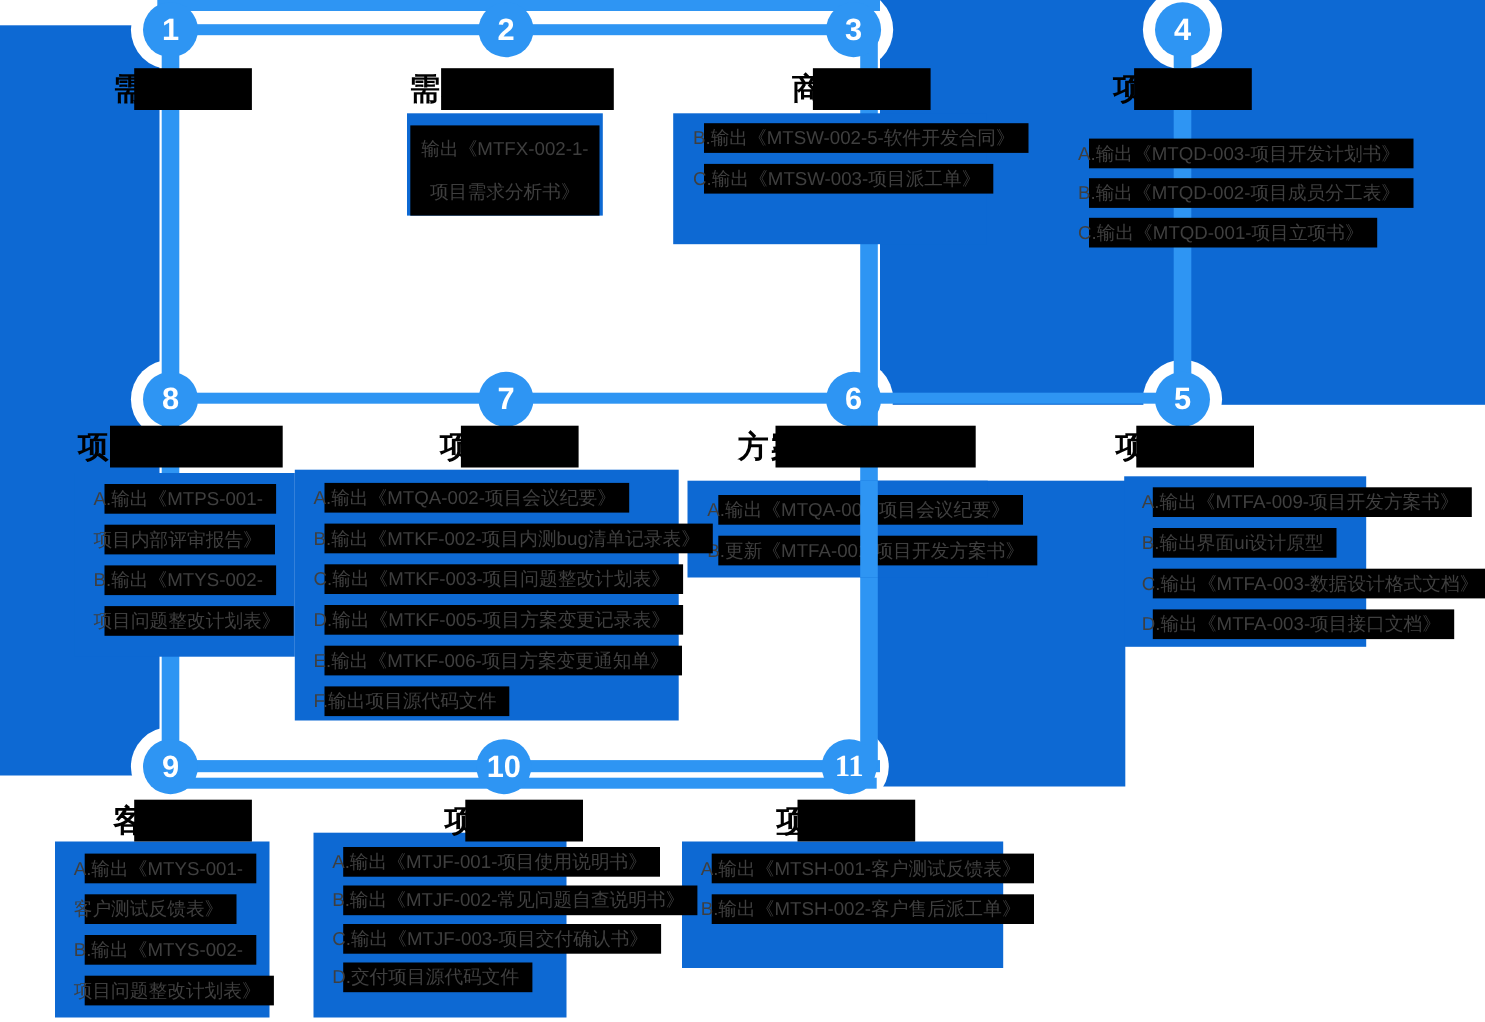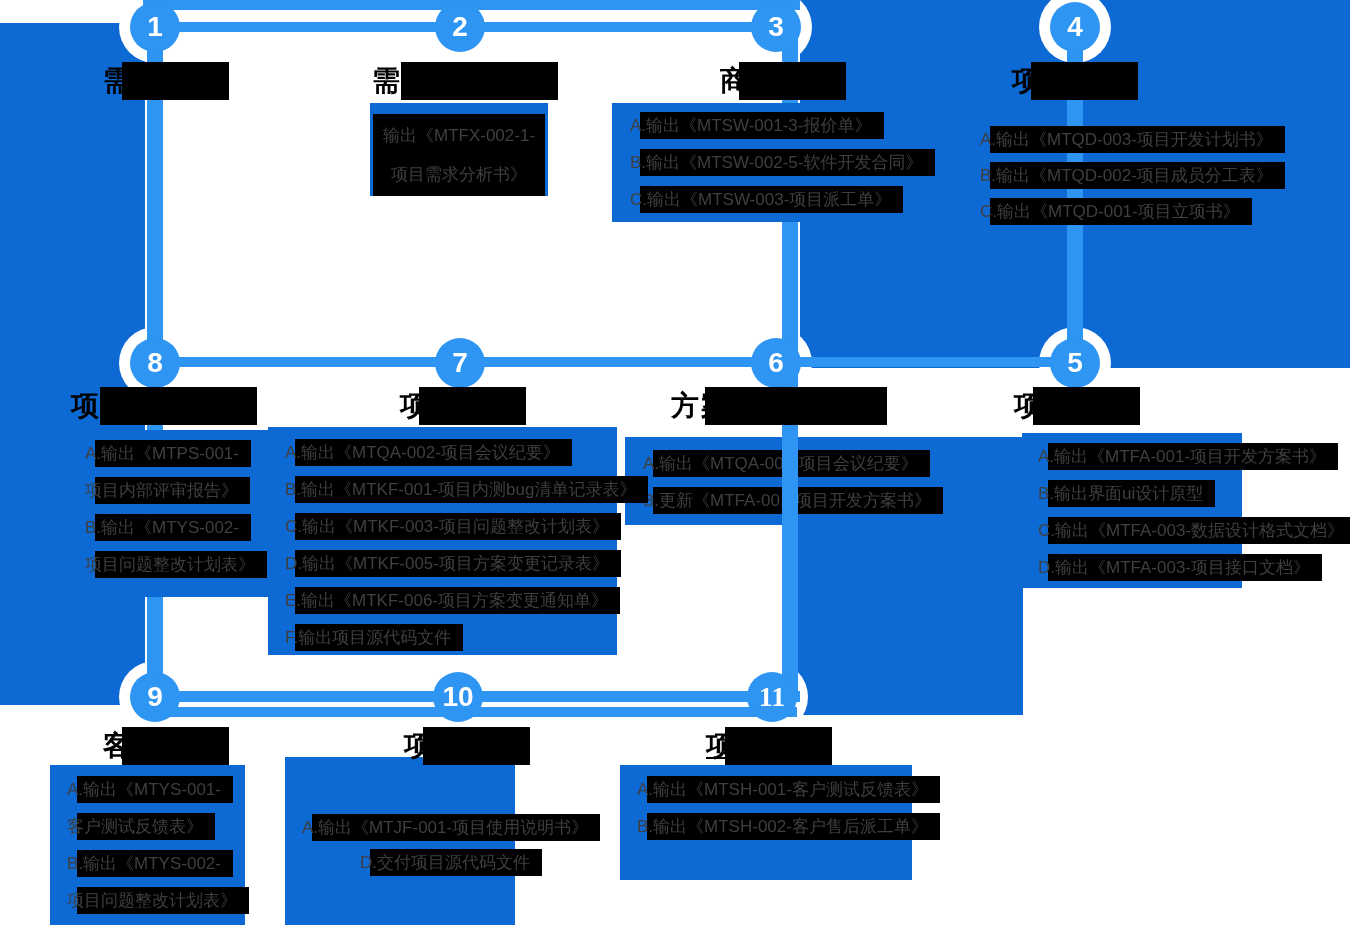--- a/index.html
+++ b/index.html
@@ -75,21 +75,21 @@
   .l2 .line::before{display:none;}
   .l2{background:transparent;}
   .l2-box{background:#000000;padding:8px 4px;display:flex;flex-direction:column;align-items:center;gap:12px;}
   .l3{left:624px;top:112px;}
   .l4{left:974px;top:126px;gap:9px;}
   .l5{left:1032px;top:443px;}
   .l6{left:637px;top:450px;}
   .l7{left:279px;top:439px;}
   .l8{left:79px;top:440px;}
   .l9{left:61px;top:776px;}
-  .l10{left:296px;top:814px;gap:8px;align-items:center;}
+  .l10{left:296px;top:770px;gap:8px;}
   .l11{left:631px;top:776px;}
 </style>
 </head>
 <body>
 
 <div id="stage">
 
   <div class="panel panel-left"></div>
   <div class="panel panel-topright"></div>
   <div class="panel panel-midright"></div>
@@ -146,61 +146,62 @@
   <div class="card card10"></div>
   <div class="card card11"></div>
 
   <div class="lines l2">
     <div class="l2-box">
         <div class="line">输出《MTFX-002-1-</div>
         <div class="line">项目需求分析书》</div>
       </div>
   </div>
   <div class="lines l3">
-      <div class="line">A.输出《MTSW-001-3-报价单》</div>
       <div class="line">B.输出《MTSW-002-5-软件开发合同》</div>
       <div class="line">C.输出《MTSW-003-项目派工单》</div>
     </div>
   <div class="lines l4">
       <div class="line">A.输出《MTQD-003-项目开发计划书》</div>
       <div class="line">B.输出《MTQD-002-项目成员分工表》</div>
       <div class="line">C.输出《MTQD-001-项目立项书》</div>
     </div>
   <div class="lines l5">
-      <div class="line">A.输出《MTFA-001-项目开发方案书》</div>
+      <div class="line">A.输出《MTFA-009-项目开发方案书》</div>
       <div class="line">B.输出界面ui设计原型</div>
       <div class="line">C.输出《MTFA-003-数据设计格式文档》</div>
       <div class="line">D.输出《MTFA-003-项目接口文档》</div>
     </div>
   <div class="lines l6">
       <div class="line">A.输出《MTQA-002-项目会议纪要》</div>
       <div class="line">B.更新《MTFA-001-项目开发方案书》</div>
     </div>
   <div class="lines l7">
       <div class="line">A.输出《MTQA-002-项目会议纪要》</div>
-      <div class="line">B.输出《MTKF-001-项目内测bug清单记录表》</div>
+      <div class="line">B.输出《MTKF-002-项目内测bug清单记录表》</div>
       <div class="line">C.输出《MTKF-003-项目问题整改计划表》</div>
       <div class="line">D.输出《MTKF-005-项目方案变更记录表》</div>
       <div class="line">E.输出《MTKF-006-项目方案变更通知单》</div>
       <div class="line">F.输出项目源代码文件</div>
     </div>
   <div class="lines l8">
       <div class="line">A.输出《MTPS-001-</div>
       <div class="line">项目内部评审报告》</div>
       <div class="line">B.输出《MTYS-002-</div>
       <div class="line">项目问题整改计划表》</div>
     </div>
   <div class="lines l9">
       <div class="line">A.输出《MTYS-001-</div>
       <div class="line">客户测试反馈表》</div>
       <div class="line">B.输出《MTYS-002-</div>
       <div class="line">项目问题整改计划表》</div>
     </div>
   <div class="lines l10">
       <div class="line">A.输出《MTJF-001-项目使用说明书》</div>
+      <div class="line">B.输出《MTJF-002-常见问题自查说明书》</div>
+      <div class="line">C.输出《MTJF-003-项目交付确认书》</div>
       <div class="line">D.交付项目源代码文件</div>
     </div>
   <div class="lines l11">
       <div class="line">A.输出《MTSH-001-客户测试反馈表》</div>
       <div class="line">B.输出《MTSH-002-客户售后派工单》</div>
     </div>
 
   <div class="stripe-card6"></div>
 
 </div>

